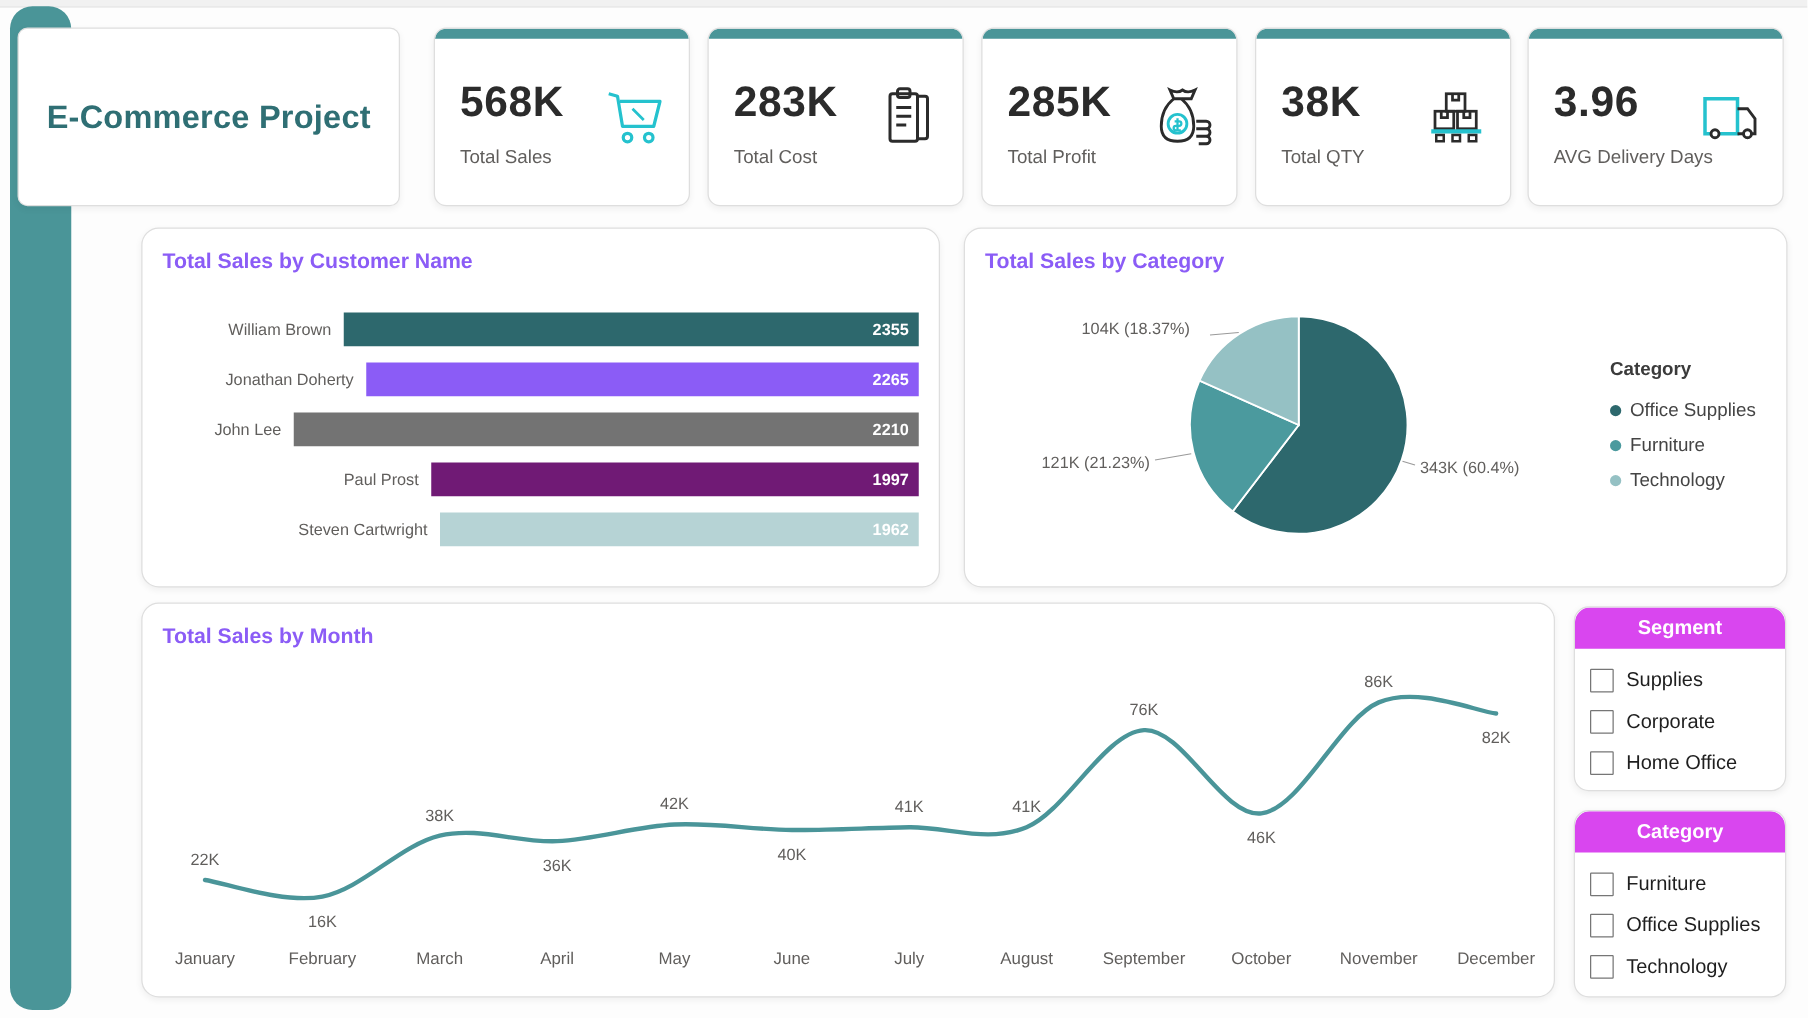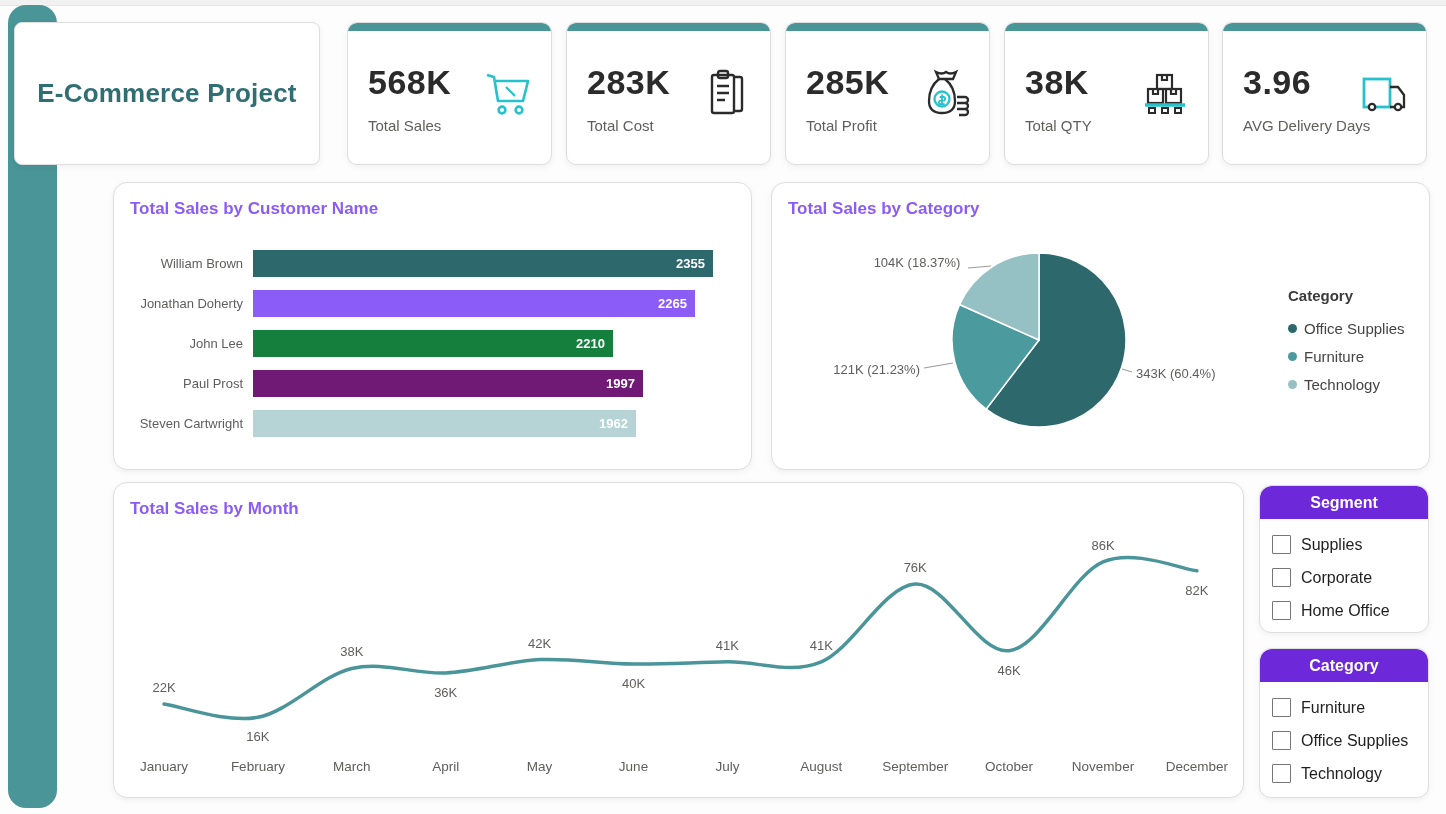--- a/index.html
+++ b/index.html
@@ -20,38 +20,38 @@
   .kpi .topbar{position:absolute;left:0;top:0;width:100%;height:8px;background:#4A9598;border-radius:10px 10px 0 0;}
   .kpi .value{position:absolute;left:20px;top:40px;font-size:34px;font-weight:600;color:#2b2b2b;letter-spacing:.5px;}
   .kpi .label{position:absolute;left:20px;top:94px;font-size:15px;color:#605E5C;}
   .kpi .icon{position:absolute;right:16px;top:44px;width:54px;height:54px;}
   
   .chart-title{position:absolute;left:16px;top:16px;font-size:17px;font-weight:600;color:#8b5cf6;}
   .bar-card{left:113px;top:182px;width:637px;height:286px;}
   .pie-card{left:771px;top:182px;width:657px;height:286px;}
   .line-card{left:113px;top:482px;width:1129px;height:314px;}
   
-  .bar-rows{position:absolute;left:16px;top:67px;right:16px;display:flex;flex-direction:column;gap:13px;}
+  .bar-rows{position:absolute;left:16px;top:67px;right:16px;display:flex;flex-direction:column;gap:13px;align-items:flex-end;}
   .bar-row{display:flex;align-items:center;height:27px;}
   .bar-row .cat{width:113px;text-align:right;padding-right:10px;font-size:13px;color:#605E5C;flex:none;}
   .bar-row .bar{height:27px;display:flex;align-items:center;justify-content:flex-end;}
   .bar-row .val{color:#fff;font-size:13px;font-weight:bold;padding-right:8px;}
   
   .pie-svg{position:absolute;left:179px;top:69px;}
   .pie-overlay{position:absolute;left:0;top:0;width:657px;height:286px;pointer-events:none;}
   .pie-label{position:absolute;font-size:13px;color:#605E5C;white-space:nowrap;}
   .legend{position:absolute;left:516px;top:104px;}
   .legend .legend-title{font-size:15px;font-weight:bold;color:#3b3b3b;margin-bottom:10px;}
   .legend .legend-item{display:flex;align-items:center;height:28px;font-size:15px;color:#444;}
   .legend .dot{width:9px;height:9px;border-radius:50%;margin-right:7px;flex:none;}
   
   .line-svg text{font-family:"Liberation Sans","DejaVu Sans",sans-serif;}
   
   .filter-card{width:168px;border-radius:12px;overflow:hidden;}
-  .filter-card .hdr{height:33px;background:#6d28d9;border-radius:12px 12px 0 0;display:flex;align-items:center;justify-content:center;color:#fff;font-weight:bold;font-size:16px;}
+  .filter-card .hdr{height:33px;background:#d946ef;border-radius:12px 12px 0 0;display:flex;align-items:center;justify-content:center;color:#fff;font-weight:bold;font-size:16px;}
   .filter-card .opts{padding:9px 12px 6px 12px;}
   .filter-opt{display:flex;align-items:center;height:33px;cursor:pointer;}
   .filter-opt .cb{width:17px;height:17px;border:1px solid #767676;background:#fff;margin-right:10px;flex:none;border-radius:1px;}
   .filter-opt .opt-label{font-size:16px;color:#1f1f1f;}
   .seg-card{left:1259px;top:485px;height:146px;}
   .cat-card{left:1259px;top:648px;height:148px;}
 </style>
 </head>
 <body>
 
@@ -143,21 +143,21 @@
         </div>
       </div>
       <div class="bar-row">
         <div class="cat">Jonathan Doherty</div>
         <div class="bar" style="width: 442px; background: #8b5cf6;">
           <span class="val">2265</span>
         </div>
       </div>
       <div class="bar-row">
         <div class="cat">John Lee</div>
-        <div class="bar" style="width: 360px; background: #15803d;">
+        <div class="bar" style="width: 500px; background: #737373;">
           <span class="val">2210</span>
         </div>
       </div>
       <div class="bar-row">
         <div class="cat">Paul Prost</div>
         <div class="bar" style="width: 390px; background: #701a75;">
           <span class="val">1997</span>
         </div>
       </div>
       <div class="bar-row">
@@ -174,21 +174,21 @@
   <svg class="pie-svg" id="pie-svg" width="176" height="176" viewBox="0 0 176 176">
       <path d="M88,88 L88,1 A87,87 0 1 1 35.16509807622018,157.11926749253473 Z" fill="#2D686D" stroke="#ffffff" stroke-width="1.5"></path>
       <path d="M88,88 L35.16509807622018,157.11926749253473 A87,87 0 0 1 8.573823480849157,52.49672573481859 Z" fill="#4B9A9E" stroke="#ffffff" stroke-width="1.5"></path>
       <path d="M88,88 L8.573823480849157,52.49672573481859 A87,87 0 0 1 87.99999999999999,1 Z" fill="#95C1C4" stroke="#ffffff" stroke-width="1.5"></path>
     </svg>
   <svg class="pie-overlay" id="pie-leaders" width="657" height="286">
       <path d="M196,85 Q207.5,84 219,83" stroke="#9a9a9a" fill="none" stroke-width="1"></path>
       <path d="M152,185 Q166.5,182.5 181,180" stroke="#9a9a9a" fill="none" stroke-width="1"></path>
       <path d="M350,186 Q355,187.5 360,189" stroke="#9a9a9a" fill="none" stroke-width="1"></path>
     </svg>
-  <div class="pie-label" style="left:94px;top:72px;width:102px;text-align:center">104K (18.37%)</div>
+  <div class="pie-label" style="left:78px;top:72px;width:102px;text-align:right">104K (18.37%)</div>
   <div class="pie-label" style="left:20px;top:179px;width:128px;text-align:right">121K (21.23%)</div>
   <div class="pie-label" style="left:364px;top:183px">343K (60.4%)</div>
   <div class="legend">
     <div class="legend-title">Category</div>
     <div id="pie-legend-items">
         <div class="legend-item">
           <span class="dot" style="background: rgb(45, 104, 109);"></span>
           <span>Office Supplies</span>
         </div>
         <div class="legend-item">

